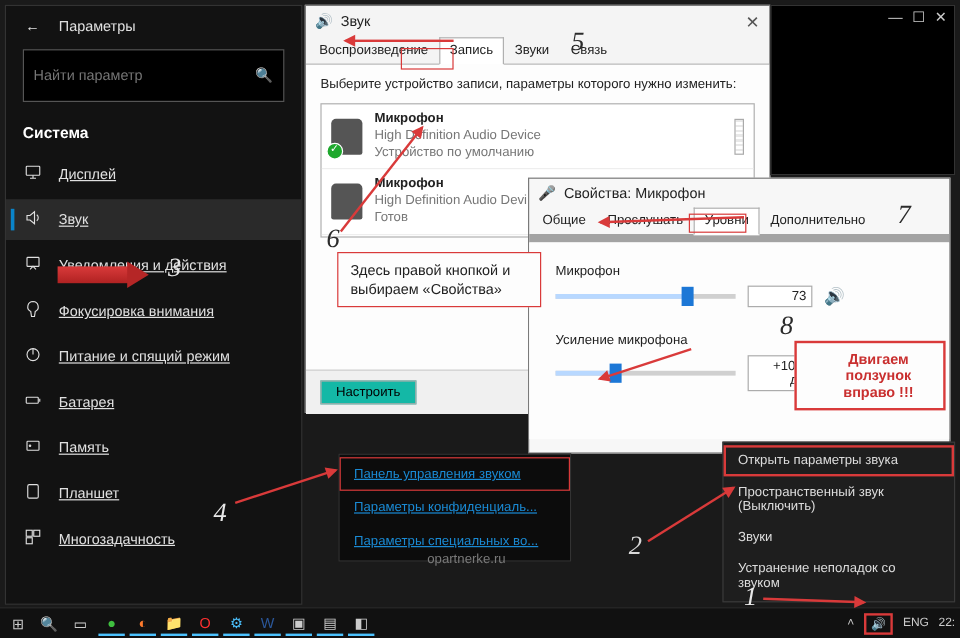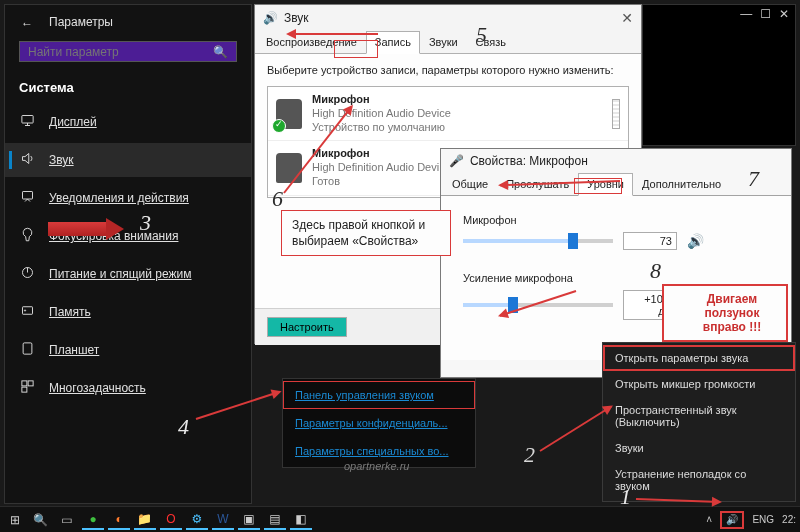--- a/index.html
+++ b/index.html
@@ -5,21 +5,21 @@
   * { margin: 0; padding: 0; box-sizing: border-box; font-family: "Segoe UI", Tahoma, sans-serif; }
   body { background: #1a1a1a; width: 800px; height: 532px; overflow: hidden; position: relative; font-size: 12px; color: #e0e0e0; }
 
   
   .settings-pane { position: absolute; left: 4px; top: 4px; width: 248px; height: 500px; background: #121212; border: 1px solid #333; }
   .settings-header { display: flex; align-items: center; gap: 14px; padding: 10px 14px 6px; }
   .settings-header .icon { width: 16px; text-align: center; }
   .settings-title { font-size: 12px; }
   .home-row { display: flex; align-items: center; gap: 14px; padding: 10px 14px; }
   .home-row .icon svg { width: 15px; height: 15px; fill: none; stroke: #e0e0e0; stroke-width: 1.5; }
-  .search-box { margin: 6px 14px 14px; height: 21px; background: #4c1d95; border: 1px solid #555; display: flex; align-items: center; padding: 0 8px; justify-content: space-between; }
+  .search-box { margin: 6px 14px 14px; height: 44px; background: #000000; border: 1px solid #555; display: flex; align-items: center; padding: 0 8px; justify-content: space-between; }
   .search-box input { background: transparent; border: none; color: #888; font-size: 12px; width: 170px; outline: none; }
   .section-label { padding: 4px 14px 10px; font-size: 13px; font-weight: 600; color: #fff; }
   .nav-item { display: flex; align-items: center; gap: 14px; padding: 8px 14px; cursor: pointer; margin-bottom: 4px; text-decoration: underline; }
   .nav-item.selected { background: #2a2a2a; }
   .nav-item .icon { width: 16px; text-align: center; display: inline-block; }
   .nav-item .icon svg { width: 15px; height: 15px; fill: none; stroke: #e0e0e0; stroke-width: 1.5; }
   .nav-item.selected::before { content: ""; display: block; position: absolute; left: 4px; width: 3px; height: 18px; background: #0a84c9; }
 
   
   .sound-dialog { position: absolute; left: 254px; top: 4px; width: 388px; height: 340px; background: #f4f4f4; border: 1px solid #7a7a7a; color: #222; }
@@ -38,41 +38,41 @@
   .dev-text { line-height: 1.25; font-size: 11px; }
   .dev-text .name { font-weight: 600; color: #222; }
   .dev-text .sub  { color: #777; }
   .dev-meter { margin-left: auto; width: 8px; height: 30px; border: 1px solid #aaa; background: repeating-linear-gradient(#e8e8e8,#e8e8e8 2px,#fff 2px,#fff 4px); }
   .sound-footer { padding: 8px 12px; border-top: 1px solid #d0d0d0; background: #f0f0f0; display:flex; }
   .btn-win { font-size: 11px; padding: 3px 12px; background: #14b8a6; border: 1px solid #acacac; cursor: pointer; }
 
   
   .mic-dialog { position: absolute; left: 440px; top: 148px; width: 352px; height: 230px; background: #f7f7f7; border: 1px solid #7a7a7a; color: #222; }
   .mic-titlebar { display: flex; align-items: center; gap: 6px; padding: 5px 8px; font-size: 12px; }
-  .mic-tabs { display: flex; border-bottom: 1px solid #a3a3a3; padding-left: 2px; font-size: 11px; }
+  .mic-tabs { display: flex; border-bottom: 7px solid #a3a3a3; padding-left: 2px; font-size: 11px; }
   .mic-body { padding: 18px 22px; background: #fdfdfd; }
   .ctl-label { font-size: 11px; margin-bottom: 6px; }
   .slider-row { display: flex; align-items: center; gap: 10px; margin-bottom: 22px; }
   .slider { position: relative; width: 150px; height: 16px; }
   .track { position: absolute; top: 6px; left: 0; right: 0; height: 4px; background: #d0d0d0; }
   .track .fill { position: absolute; left: 0; top: 0; bottom: 0; background: #b8d8ff; }
   .thumb { position: absolute; top: 0; width: 10px; height: 16px; background: #1c77d6; }
   .valbox { width: 54px; border: 1px solid #acacac; font-size: 11px; padding: 2px 4px; text-align: right; background: #fff; }
   .spk-icon { color: #1c77d6; font-size: 14px; }
 
   
   .ctx-menu { position: absolute; right: 4px; bottom: 30px; width: 194px; background: #1e1e1e; border: 1px solid #3a3a3a; padding: 2px 0; }
   .ctx-item { padding: 7px 12px; font-size: 11px; color: #dcdcdc; cursor: pointer; }
   .ctx-item.hl { border: 2px solid #d93a3a; padding: 5px 10px; }
 
   
   .mid-links { position: absolute; left: 282px; top: 378px; width: 194px; background: #0c0c0c; border: 1px solid #333; padding: 2px 0; }
   .mid-link  { padding: 8px 12px; font-size: 11px; color: #1a8ad4; cursor: pointer; text-decoration: underline; }
   .mid-link.hl { border: 1px solid #d93a3a; padding: 7px 11px; }
-  .watermark { position: absolute; left: 344px; top: 460px; font-size: 11px; color: #7a7a7a; font-style: italic; }
+  .watermark { position: absolute; left: 356px; top: 460px; font-size: 11px; color: #7a7a7a; }
 
   
   .arrow { position: absolute; height: 2px; background: #d93a3a; }
   .arrow::after { content: ""; position: absolute; right: -2px; top: -5px; border-left: 12px solid #d93a3a; border-top: 6px solid transparent; border-bottom: 6px solid transparent; }
   .arrow.b3 { left: 48px; top: 222px; width: 62px; height: 14px; background: linear-gradient(#d93a3a,#b02222); }
   .arrow.b3::after { right: -14px; top: -4px; border-left: 18px solid #b52626; border-top: 11px solid transparent; border-bottom: 11px solid transparent; }
   .num { position: absolute; font-size: 22px; color: #2b2b2b; font-family: Georgia, serif; font-style: italic; }
   .num.dark { color: #e8e8e8; }
   .anno-box { position: absolute; border: 1px solid #d93a3a; background: #fdfdfd; color: #222; font-size: 12px; padding: 6px 10px; }
   .anno-red { color: #c92f2f; text-align: center; font-weight: 600; font-size: 12px; padding-left: 24px; }
@@ -136,20 +136,27 @@
           <path d="M12 2a7 7 0 0 1 3 13.3L14 22h-4l-1-6.7A7 7 0 0 1 12 2z"></path>
         </svg></span>
     <span>Фокусировка внимания</span>
   </div>
   <div class="nav-item">
     <span class="icon"><svg viewBox="0 0 24 24">
           <circle cx="12" cy="12" r="8"></circle>
           <path d="M12 4v8"></path>
         </svg></span>
     <span>Питание и спящий режим</span>
+  </div>
+  <div class="nav-item">
+    <span class="icon"><svg viewBox="0 0 24 24">
+          <rect x="3" y="8" width="16" height="8" rx="1"></rect>
+          <path d="M21 10v4"></path>
+        </svg></span>
+    <span>Батарея</span>
   </div>
   <div class="nav-item">
     <span class="icon"><svg viewBox="0 0 24 24">
           <rect x="4" y="6" width="16" height="12" rx="1"></rect>
           <circle cx="8" cy="12" r="1"></circle>
         </svg></span>
     <span>Память</span>
   </div>
   <div class="nav-item">
     <span class="icon"><svg viewBox="0 0 24 24">
@@ -255,21 +262,20 @@
 
 <div class="mid-links">
   <div class="mid-link hl">Панель управления звуком</div>
   <div class="mid-link">Параметры конфиденциаль...</div>
   <div class="mid-link">Параметры специальных во...</div>
 </div>
 <div class="watermark">opartnerke.ru</div>
 
 <div class="ctx-menu">
   <div class="ctx-item hl">Открыть параметры звука</div>
-  <div class="ctx-item">Открыть микшер громкости</div>
   <div class="ctx-item">Пространственный звук (Выключить)</div>
   <div class="ctx-item">Звуки</div>
   <div class="ctx-item">Устранение неполадок со звуком</div>
 </div>
 
 <div class="taskbar">
   <div class="task-icon">⊞</div>
   <div class="task-icon">🔍</div>
   <div class="task-icon">▭</div>
   <div class="task-icon active" style="color:#3fbf3f">●</div>

